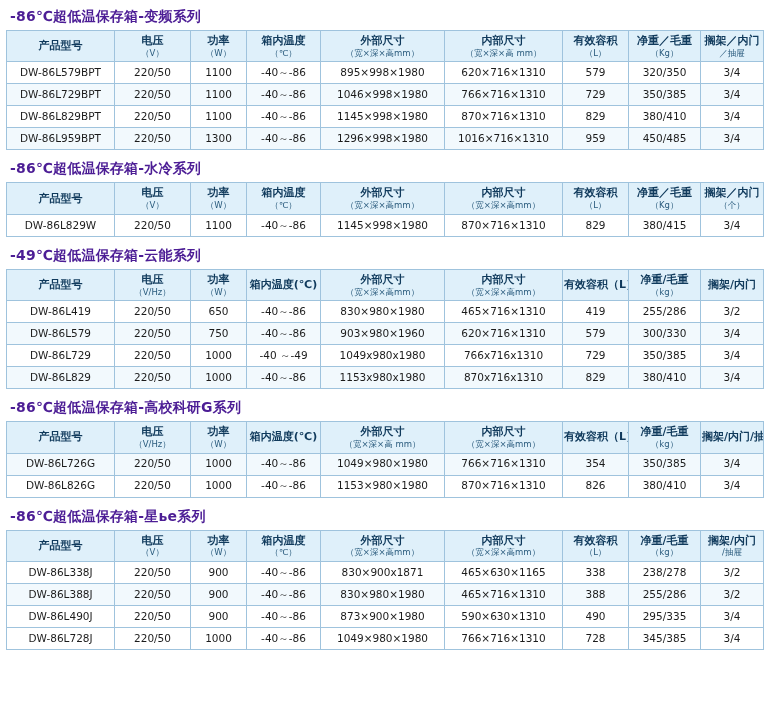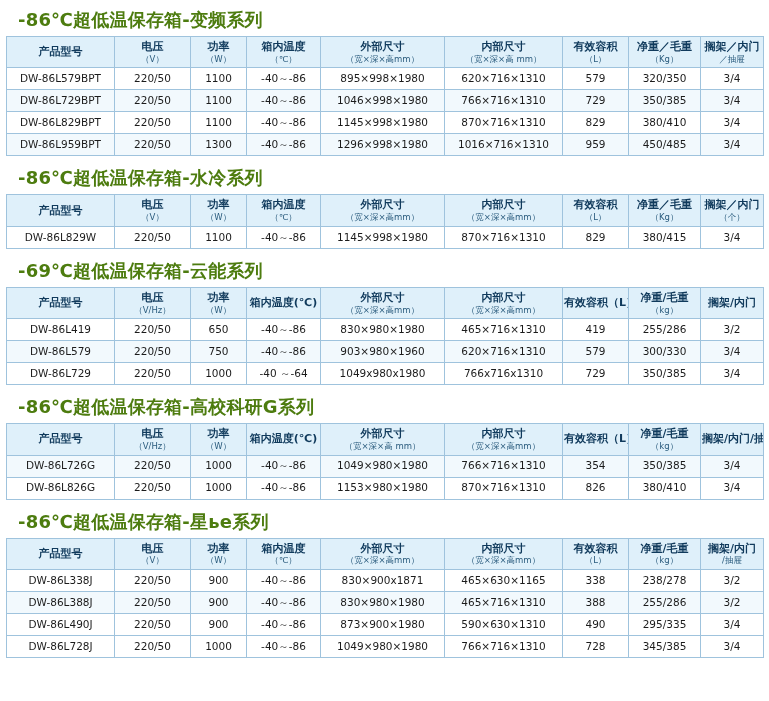--- a/index.html
+++ b/index.html
@@ -15,27 +15,26 @@
   }
   .page {
     width: 769px;
     box-sizing: border-box;
     padding: 4px 6px 8px 6px;
   }
   .section {
     margin-bottom: 6px;
   }
   .section-title {
-    font-size: 18px;
+    font-size: 14px;
     font-weight: bold;
-    color: #4d7c0f;
+    color: #4c1d95;
     letter-spacing: 0.2px;
     padding: 4px 2px 4px 4px;
     white-space: nowrap;
-    margin-left: 8px;
   }
   table.spec {
     border-collapse: collapse;
     width: 757px;
     table-layout: fixed;
     background: #e5e5e5;
     padding-left: 25px;
   }
   table.spec th,
   table.spec td {
@@ -249,21 +248,21 @@
               <td>1145×998×1980</td>
               <td>870×716×1310</td>
               <td>829</td>
               <td>380/415</td>
               <td>3/4</td>
             </tr>
           </tbody>
         </table>
       </div>
       <div class="section">
-        <div class="section-title">-69℃超低温保存箱-云能系列</div>
+        <div class="section-title">-49℃超低温保存箱-云能系列</div>
         <table class="spec taller">
           <colgroup>
             <col style="width: 108px;">
             <col style="width: 76px;">
             <col style="width: 56px;">
             <col style="width: 74px;">
             <col style="width: 124px;">
             <col style="width: 118px;">
             <col style="width: 66px;">
             <col style="width: 72px;">
@@ -325,25 +324,36 @@
               <td>903×980×1960</td>
               <td>620×716×1310</td>
               <td>579</td>
               <td>300/330</td>
               <td>3/4</td>
             </tr>
             <tr>
               <td class="model">DW-86L729</td>
               <td>220/50</td>
               <td>1000</td>
-              <td>-40 ～-64</td>
+              <td>-40 ～-49</td>
               <td>1049x980x1980</td>
               <td>766x716x1310</td>
               <td>729</td>
               <td>350/385</td>
+              <td>3/4</td>
+            </tr>
+            <tr class="alt">
+              <td class="model">DW-86L829</td>
+              <td>220/50</td>
+              <td>1000</td>
+              <td>-40～-86</td>
+              <td>1153x980x1980</td>
+              <td>870x716x1310</td>
+              <td>829</td>
+              <td>380/410</td>
               <td>3/4</td>
             </tr>
           </tbody>
         </table>
       </div>
       <div class="section">
         <div class="section-title">-86℃超低温保存箱-高校科研G系列</div>
         <table class="spec mid">
           <colgroup>
             <col style="width: 108px;">

